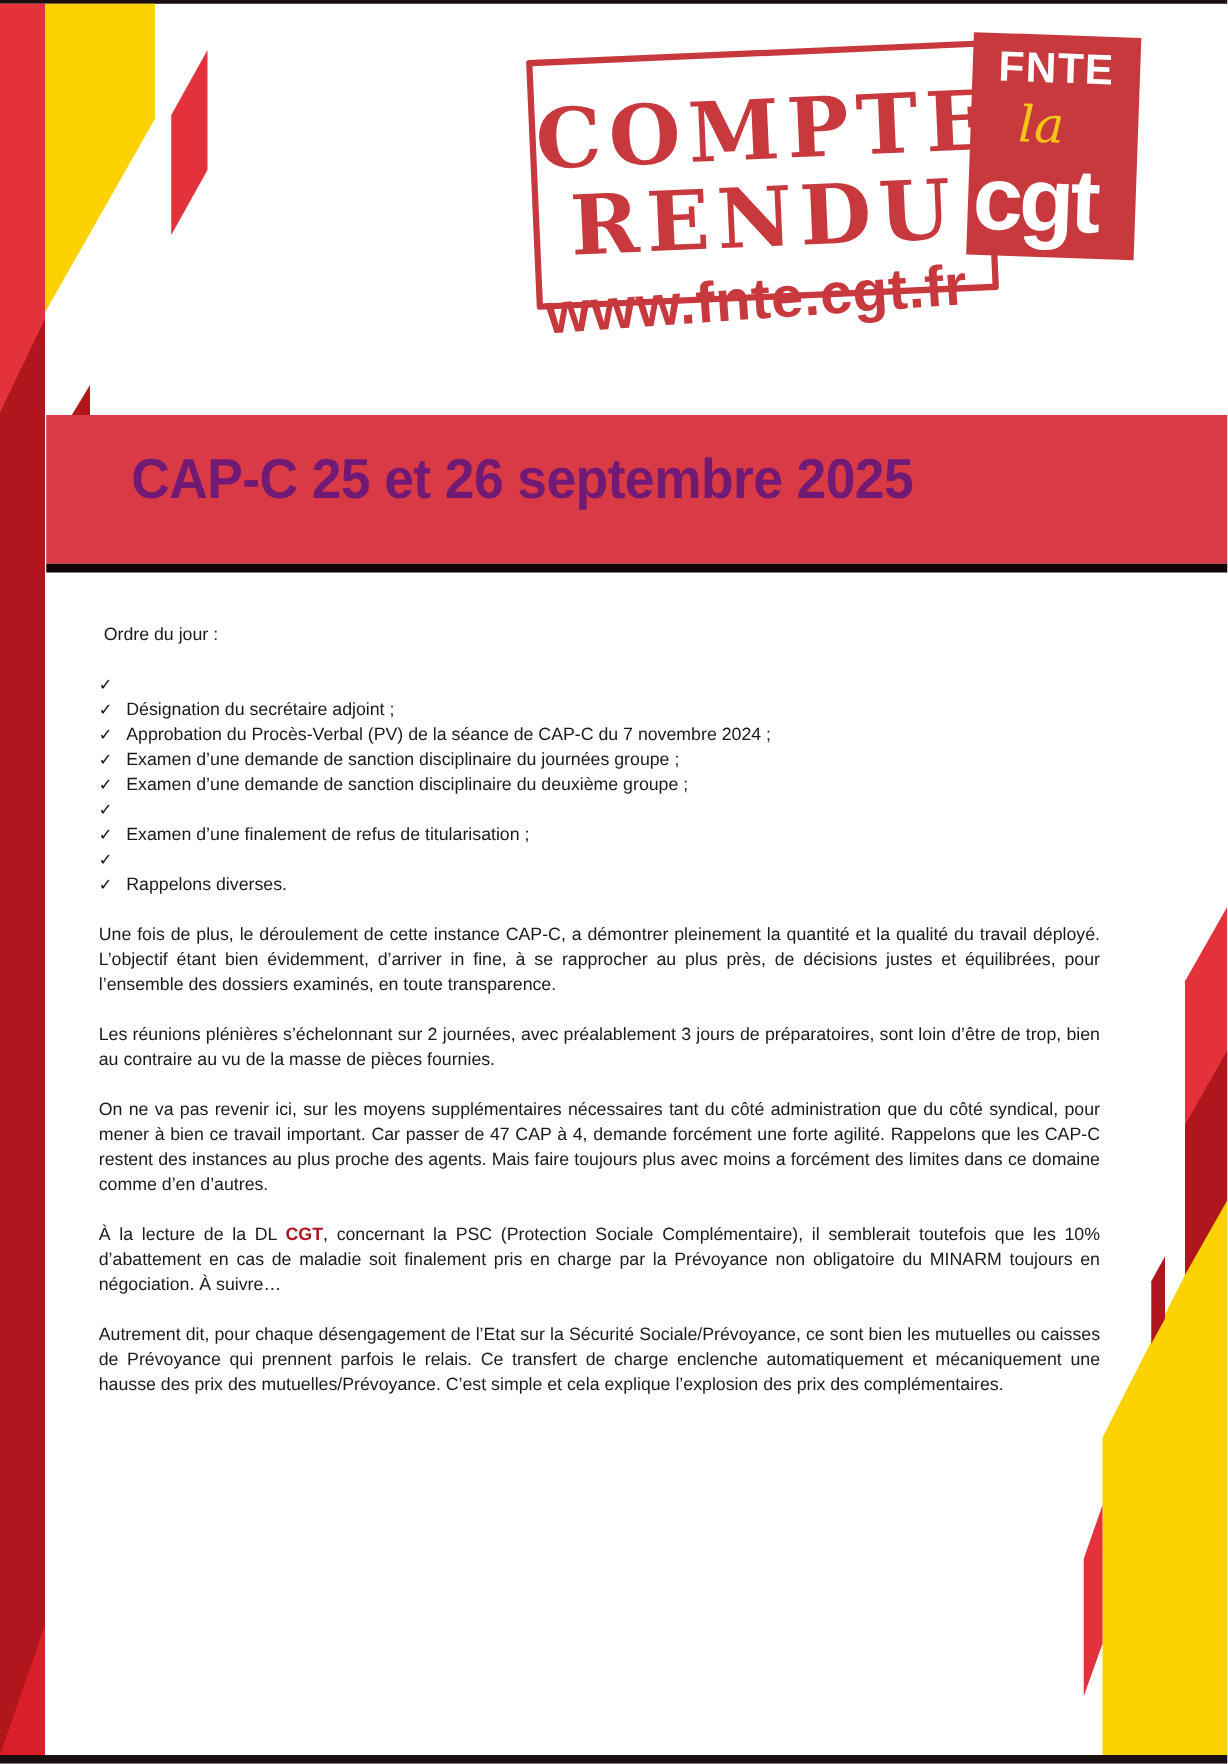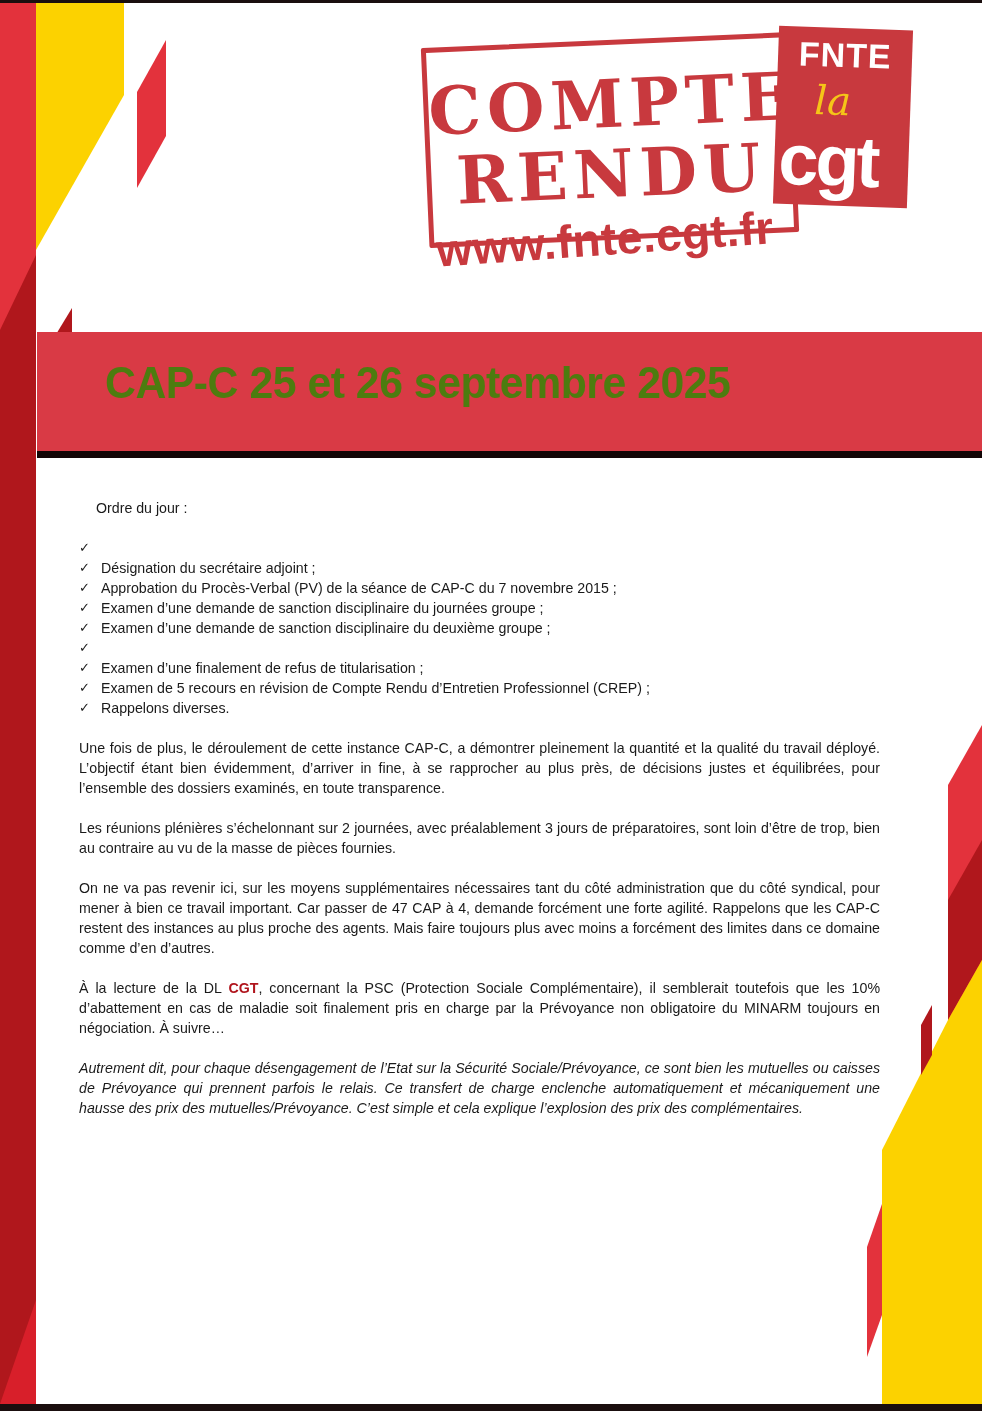--- a/index.html
+++ b/index.html
@@ -39,35 +39,35 @@
   }
 
   
   .title-band {
     position: absolute; left: 37px; top: 332px; width: 945px; height: 119px;
     background: #d93a45;
   }
   .title-underline { position: absolute; left: 37px; top: 451px; width: 945px; height: 7px; background: #120606; }
   .page-title {
     position: absolute; left: 105px; top: 357px; width: 800px; text-align: left;
-    color: #4d7c0f; font-weight: bold; font-size: 45px; letter-spacing: -0.5px;
+    color: #701a75; font-weight: bold; font-size: 45px; letter-spacing: -0.5px;
   }
   .page-title span { display: inline-block; transform: scaleX(0.95); transform-origin: left; }
 
   
   .content {
     position: absolute; left: 79px; top: 498px; width: 813px;
     font-size: 14.2px; line-height: 20px;
   }
-  .agenda-label { margin: 0 0 20px 17px; }
+  .agenda-label { margin: 0 0 20px 4px; }
   .agenda { list-style: none; margin: 0 0 20px 0; padding: 0; }
   .agenda li { position: relative; padding-left: 22px; height: 20px; white-space: nowrap; }
   .agenda li .check { position: absolute; left: 0; top: 0; font-size: 13px; }
   .para { margin: 0 12px 20px 0; text-align: justify; }
-  .para.last { text-align: justify; font-style: italic; }
+  .para.last { text-align: justify; }
   .cgt-mark { color: #b0141c; font-weight: bold; }
 </style>
 </head>
 <body>
 
 <div class="top-bar"></div>
 
 <svg class="deco" viewBox="0 0 982 1411" xmlns="http://www.w3.org/2000/svg">
 
   <rect x="0" y="3" width="36" height="1401" fill="#e3323c"></rect>
@@ -97,26 +97,26 @@
 
 <div class="title-band"></div>
 <div class="title-underline"></div>
 <h1 class="page-title" style="margin:0;"><span>CAP-C 25 et 26 septembre 2025</span></h1>
 
 <div class="content">
   <p class="agenda-label">Ordre du jour :</p>
   <ul class="agenda">
     <li><span class="check">✓</span></li>
     <li><span class="check">✓</span><span>Désignation du secrétaire adjoint ;</span></li>
-    <li><span class="check">✓</span><span>Approbation du Procès-Verbal (PV) de la séance de CAP-C du 7 novembre 2015 ;</span></li>
+    <li><span class="check">✓</span><span>Approbation du Procès-Verbal (PV) de la séance de CAP-C du 7 novembre 2024 ;</span></li>
     <li><span class="check">✓</span><span>Examen d’une demande de sanction disciplinaire du journées groupe ;</span></li>
     <li><span class="check">✓</span><span>Examen d’une demande de sanction disciplinaire du deuxième groupe ;</span></li>
     <li><span class="check">✓</span></li>
     <li><span class="check">✓</span><span>Examen d’une finalement de refus de titularisation ;</span></li>
-    <li><span class="check">✓</span><span>Examen de 5 recours en révision de Compte Rendu d’Entretien Professionnel (CREP) ;</span></li>
+    <li><span class="check">✓</span></li>
     <li><span class="check">✓</span><span>Rappelons diverses.</span></li>
   </ul>
 
   <p class="para">Une fois de plus, le déroulement de cette instance CAP-C, a démontrer pleinement la quantité et la qualité du travail déployé. L’objectif étant bien évidemment, d’arriver in fine, à se rapprocher au plus près, de décisions justes et équilibrées, pour l’ensemble des dossiers examinés, en toute transparence.</p>
   <p class="para">Les réunions plénières s’échelonnant sur 2 journées, avec préalablement 3 jours de préparatoires, sont loin d’être de trop, bien au contraire au vu de la masse de pièces fournies.</p>
   <p class="para">On ne va pas revenir ici, sur les moyens supplémentaires nécessaires tant du côté administration que du côté syndical, pour mener à bien ce travail important. Car passer de 47 CAP à 4, demande forcément une forte agilité. Rappelons que les CAP-C restent des instances au plus proche des agents. Mais faire toujours plus avec moins a forcément des limites dans ce domaine comme d’en d’autres.</p>
   <p class="para"><span>À la lecture de la DL </span><span class="cgt-mark">CGT</span><span>, concernant la PSC (Protection Sociale Complémentaire), il semblerait toutefois que les 10% d’abattement en cas de maladie soit finalement pris en charge par la Prévoyance non obligatoire du MINARM toujours en négociation. À suivre…</span></p>
   <p class="para last">Autrement dit, pour chaque désengagement de l’Etat sur la Sécurité Sociale/Prévoyance, ce sont bien les mutuelles ou caisses de Prévoyance qui prennent parfois le relais. Ce transfert de charge enclenche automatiquement et mécaniquement une hausse des prix des mutuelles/Prévoyance. C’est simple et cela explique l’explosion des prix des complémentaires.</p>
 </div>
 

